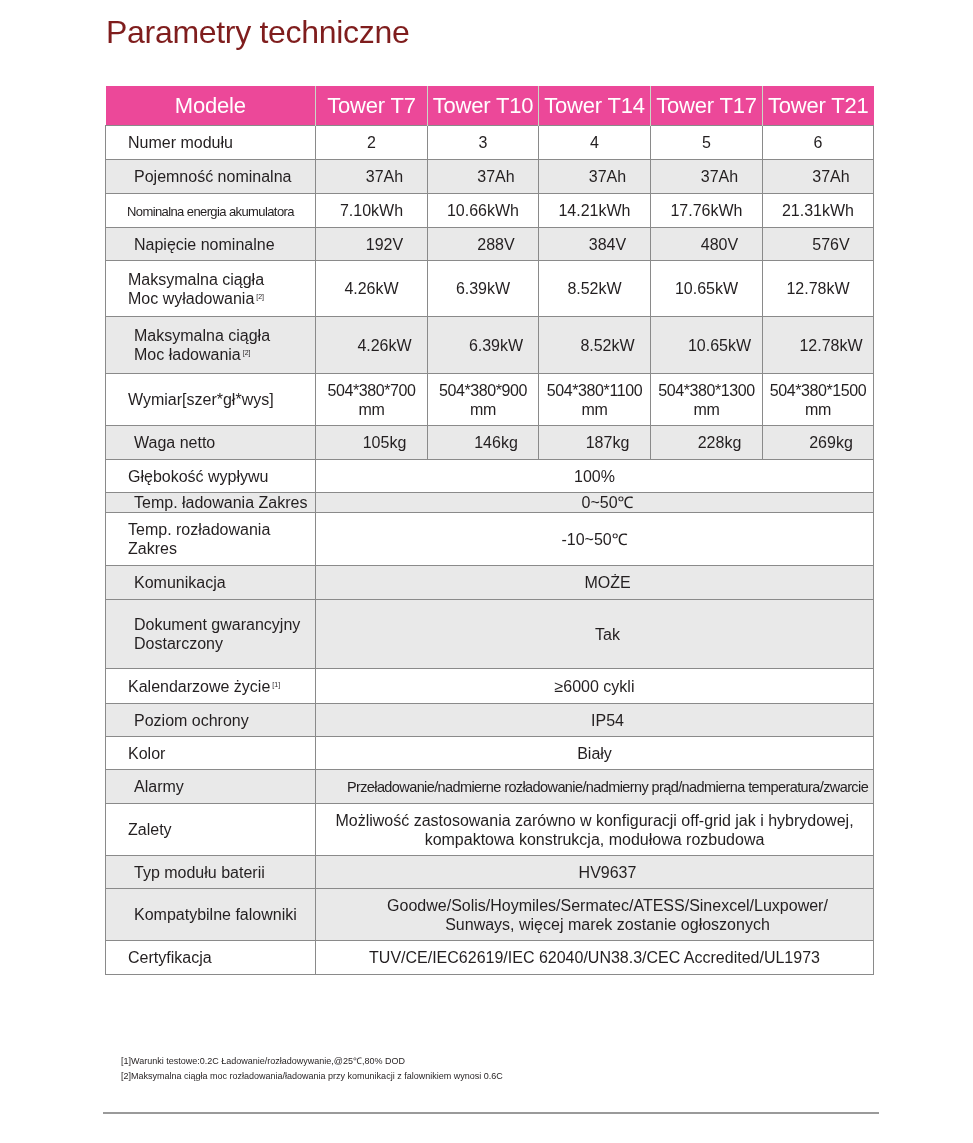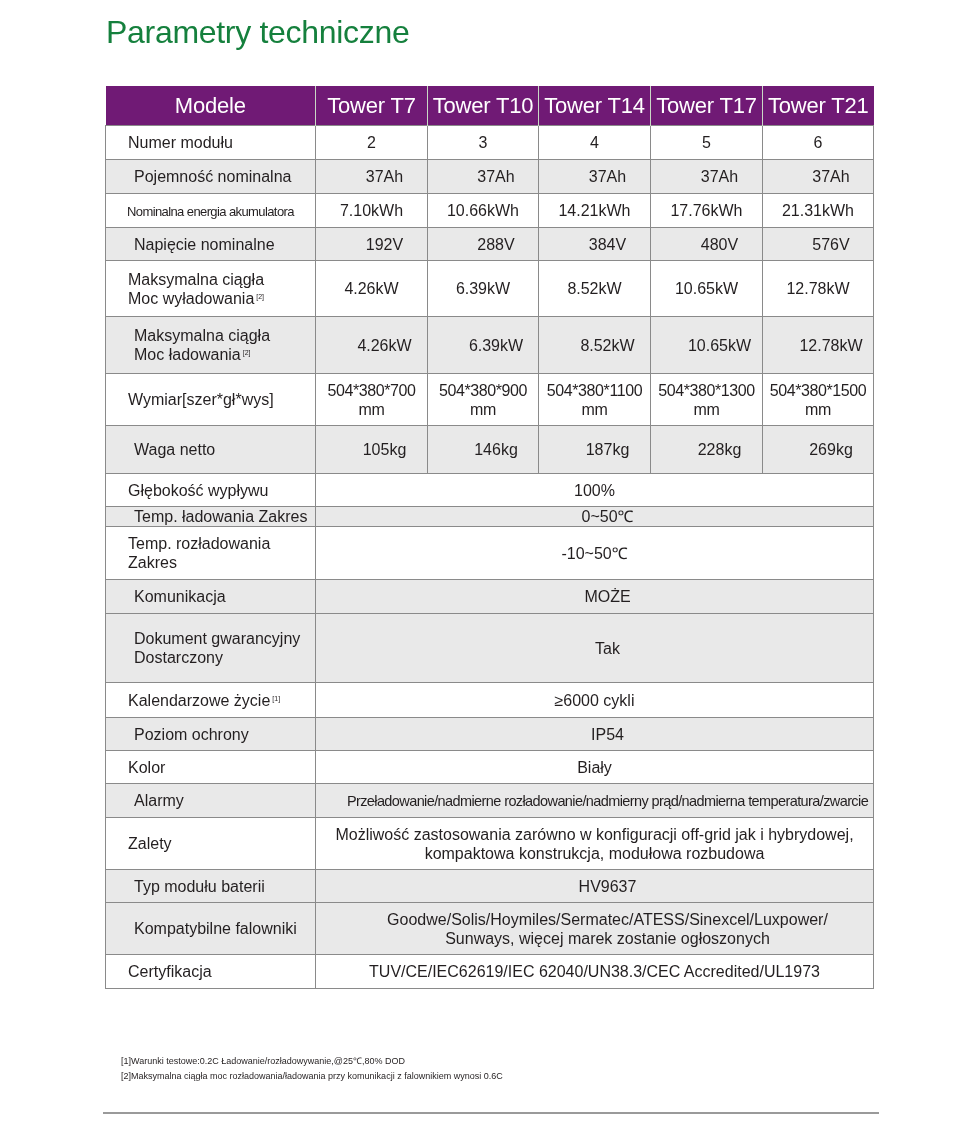--- a/index.html
+++ b/index.html
@@ -1,22 +1,22 @@
 <!DOCTYPE html>
 <html><head>
 <meta charset="utf-8">
 <style>
   html, body { margin:0; padding:0; background:#ffffff; }
   body { width:973px; height:1143px; position:relative; overflow:hidden;
          font-family:"Liberation Sans", sans-serif; color:#231f20; }
-  .title { position:absolute; left:106px; top:14px; font-size:32px; color:#15803d;
+  .title { position:absolute; left:106px; top:14px; font-size:32px; color:#7f1d1d;
            font-weight:normal; letter-spacing:-0.3px; margin:0; }
   table.spec { position:absolute; left:105px; top:86px; width:768px;
                border-collapse:collapse; table-layout:fixed; }
-  table.spec th { background:#701a75; color:#ffffff; font-weight:normal; font-size:22px;
+  table.spec th { background:#ec4899; color:#ffffff; font-weight:normal; font-size:22px;
                   height:39px; padding:0; border-left:1px solid #c9d8c5; text-align:center;
                   white-space:nowrap; letter-spacing:-0.2px; }
   table.spec th:first-child { border-left:none; }
   table.spec td { border:1px solid #8a8a8a; font-size:16px; text-align:center;
                   padding:0 2px; line-height:19px; }
   table.spec td.lbl { text-align:left; padding-left:22px; }
   table.spec tr.alt td { background:#e9e9e9;padding-left:28px; }
   .sup { font-size:7px; vertical-align:top; position:relative; top:-2px; margin-left:2px; }
   .small { font-size:13px; letter-spacing:-0.6px; }
   .narrow { font-size:14.5px; letter-spacing:-0.6px; }
@@ -119,21 +119,21 @@
         </td>
       <td class="dim">
           <div>504*380*1300</div>
           <div>mm</div>
         </td>
       <td class="dim">
           <div>504*380*1500</div>
           <div>mm</div>
         </td>
     </tr>
-    <tr class="alt" style="height:48px">
+    <tr class="alt" style="height:34px">
       <td class="lbl">Waga netto</td>
       <td>105kg</td>
       <td>146kg</td>
       <td>187kg</td>
       <td>228kg</td>
       <td>269kg</td>
     </tr>
     <tr style="height:33px">
       <td class="lbl">Głębokość wypływu</td>
       <td colspan="5">100%</td>

